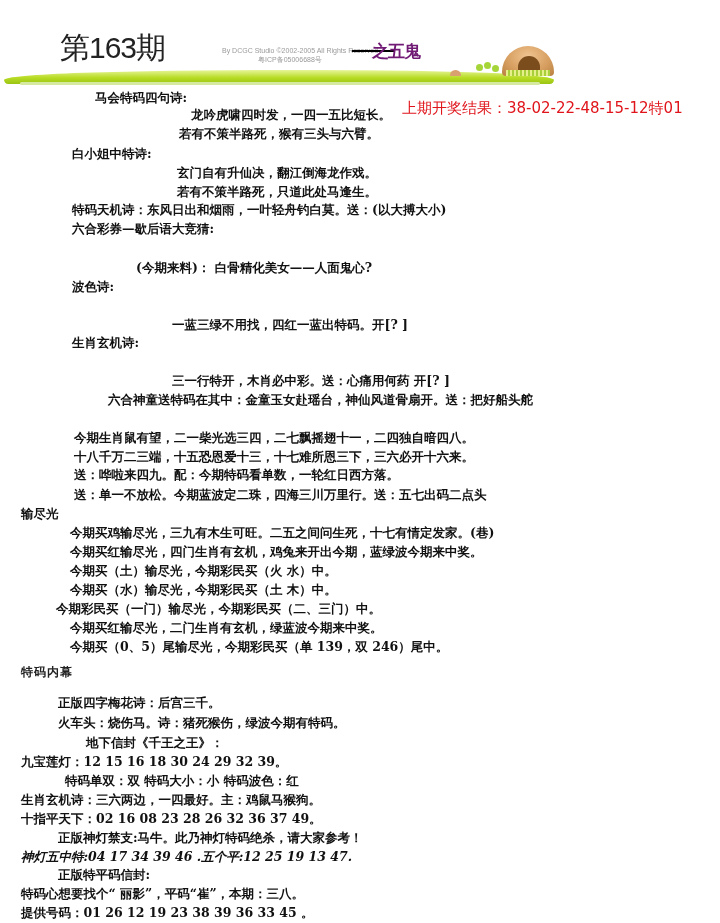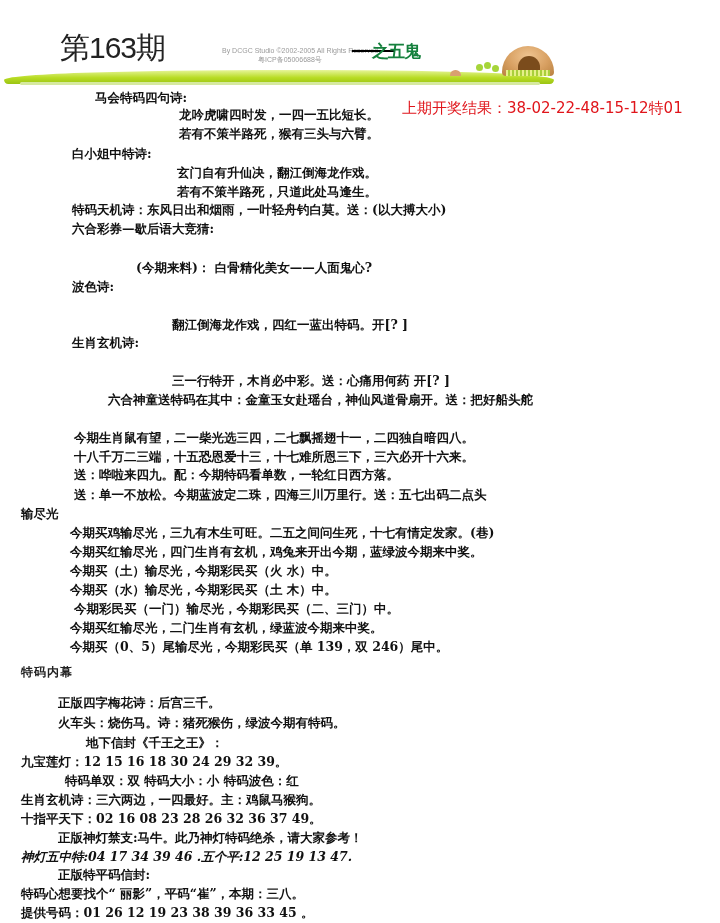--- a/index.html
+++ b/index.html
@@ -39,21 +39,21 @@
     letter-spacing: 8px;
     line-height: 1;
     text-shadow: 1px 1px 0 #5a0000, -1px 0 0 #5a0000;
   }
   .banner .subtitle {
     position: absolute;
     left: 372px; top: 40px;
     font-family: "DejaVu Sans", sans-serif;
     font-size: 17px;
     font-weight: bold;
-    color: #15803d;
+    color: #701a75;
     letter-spacing: -1px;
   }
   .banner .strike {
     position: absolute;
     left: 352px; top: 50px;
     width: 42px; height: 2px;
     background: #000;
   }
   .banner .copyright {
     position: absolute;
@@ -164,43 +164,43 @@
     <span class="line2">粤ICP备05006688号</span>
   </div>
   <div class="strike"></div>
   <div class="subtitle">之五鬼</div>
 </div>
 
 <div class="result">上期开奖结果：38-02-22-48-15-12特01</div>
 
 <div id="content">
     <div class="line" style="left: 95px; top: 89px;">马会特码四句诗:</div>
-    <div class="line" style="left: 179px; top: 106px;">龙吟虎啸四时发，一四一五比短长。</div>
+    <div class="line" style="left: 191px; top: 106px;">龙吟虎啸四时发，一四一五比短长。</div>
     <div class="line" style="left: 179px; top: 125px;">若有不策半路死，猴有三头与六臂。</div>
     <div class="line" style="left: 72px; top: 145px;">白小姐中特诗:</div>
     <div class="line" style="left: 177px; top: 164px;">玄门自有升仙决，翻江倒海龙作戏。</div>
     <div class="line" style="left: 177px; top: 183px;">若有不策半路死，只道此处马逢生。</div>
     <div class="line" style="left: 72px; top: 201px;">特码天机诗：东风日出和烟雨，一叶轻舟钓白莫。送：(以大搏大小)</div>
     <div class="line" style="left: 72px; top: 220px;">六合彩券—歇后语大竞猜:</div>
     <div class="line" style="left: 136px; top: 259px;">(今期来料)：  白骨精化美女——人面鬼心?</div>
     <div class="line" style="left: 72px; top: 278px;">波色诗:</div>
-    <div class="line" style="left: 172px; top: 316px;">翻江倒海龙作戏，四红一蓝出特码。开[? ]</div>
+    <div class="line" style="left: 172px; top: 316px;">一蓝三绿不用找，四红一蓝出特码。开[? ]</div>
     <div class="line" style="left: 72px; top: 334px;">生肖玄机诗:</div>
     <div class="line" style="left: 172px; top: 372px;">三一行特开，木肖必中彩。送：心痛用何药     开[? ]</div>
     <div class="line" style="left: 72px; top: 391px; margin-left: 36px;">六合神童送特码在其中：金童玉女赴瑶台，神仙风道骨扇开。送：把好船头舵</div>
     <div class="line" style="left: 74px; top: 429px;">今期生肖鼠有望，二一柴光选三四，二七飘摇翅十一，二四独自暗四八。</div>
     <div class="line" style="left: 74px; top: 448px;">十八千万二三端，十五恐恩爱十三，十七难所恩三下，三六必开十六来。</div>
     <div class="line" style="left: 74px; top: 466px;">送：哗啦来四九。配：今期特码看单数，一轮红日西方落。</div>
     <div class="line" style="left: 74px; top: 486px;">送：单一不放松。今期蓝波定二珠，四海三川万里行。送：五七出码二点头</div>
     <div class="line" style="left: 21px; top: 505px;">输尽光</div>
     <div class="line" style="left: 70px; top: 524px;">今期买鸡输尽光，三九有木生可旺。二五之间问生死，十七有情定发家。(巷)</div>
     <div class="line" style="left: 70px; top: 543px;">今期买红输尽光，四门生肖有玄机，鸡兔来开出今期，蓝绿波今期来中奖。</div>
     <div class="line" style="left: 70px; top: 562px;">今期买（土）输尽光，今期彩民买（火 水）中。</div>
     <div class="line" style="left: 70px; top: 581px;">今期买（水）输尽光，今期彩民买（土 木）中。</div>
-    <div class="line" style="left: 74px; top: 600px;">今期彩民买（一门）输尽光，今期彩民买（二、三门）中。</div>
+    <div class="line" style="left: 56px; top: 600px;">今期彩民买（一门）输尽光，今期彩民买（二、三门）中。</div>
     <div class="line" style="left: 70px; top: 619px;">今期买红输尽光，二门生肖有玄机，绿蓝波今期来中奖。</div>
     <div class="line" style="left: 70px; top: 638px;">今期买（0、5）尾输尽光，今期彩民买（单 139，双 246）尾中。</div>
     <div class="line" style="left: 58px; top: 694px;">正版四字梅花诗：后宫三千。</div>
     <div class="line" style="left: 58px; top: 714px;">火车头：烧伤马。诗：猪死猴伤，绿波今期有特码。</div>
     <div class="line" style="left: 86px; top: 734px;">地下信封《千王之王》：</div>
     <div class="line" style="left: 21px; top: 753px;">九宝莲灯：12  15  16  18  30  24  29  32  39。</div>
     <div class="line" style="left: 21px; top: 772px; padding-left: 44px;">特码单双：双  特码大小：小  特码波色：红</div>
     <div class="line" style="left: 21px; top: 791px;">生肖玄机诗：三六两边，一四最好。主：鸡鼠马猴狗。</div>
     <div class="line" style="left: 21px; top: 810px;">十指平天下：02  16  08  23  28  26  32  36  37 49。</div>
     <div class="line" style="left: 58px; top: 829px;">正版神灯禁支:马牛。此乃神灯特码绝杀，请大家参考！</div>

